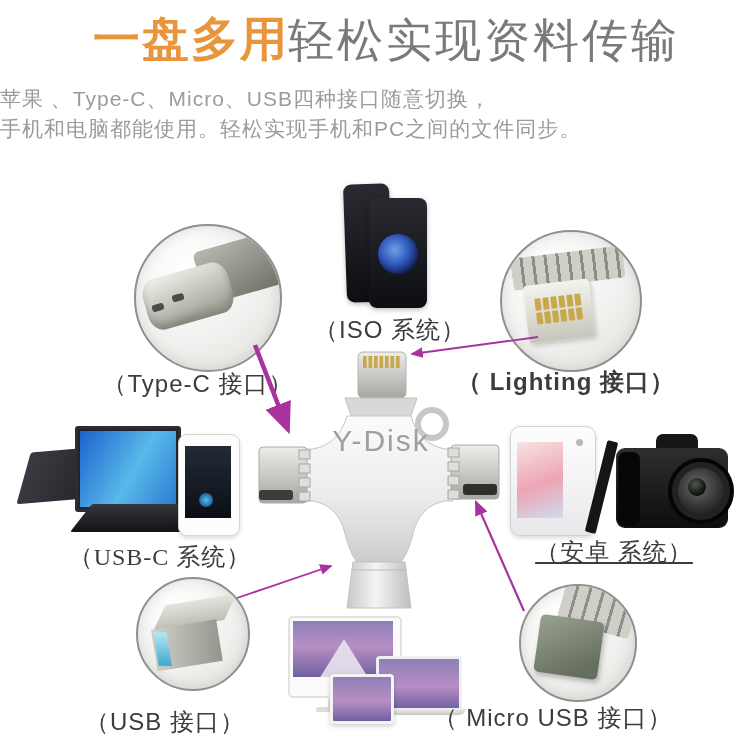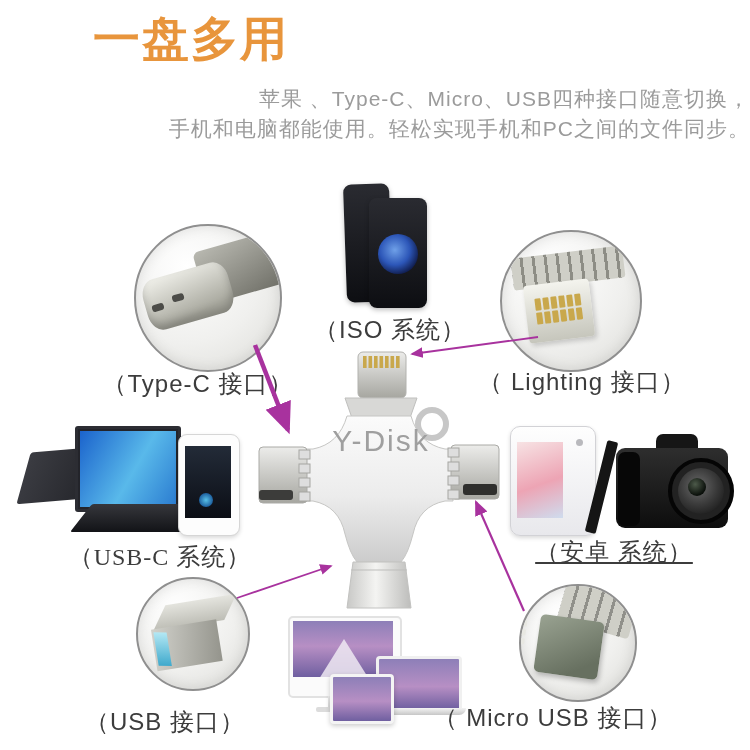--- a/index.html
+++ b/index.html
@@ -5,21 +5,21 @@
   html,body{margin:0;padding:0;background:#fff;}
   .page{position:relative;width:750px;height:750px;background:#fff;overflow:hidden;
         font-family:"Liberation Sans","DejaVu Sans",sans-serif;}
   .abs{position:absolute;}
 
   
   .title-hl{position:absolute;left:93px;top:8px;font-size:47px;font-weight:800;
             color:#e8953c;letter-spacing:2px;}
   .title-main{position:absolute;left:288px;top:10px;font-size:46px;font-weight:400;
               color:#797a7e;letter-spacing:3px;}
-  .subtitle{position:absolute;left:0;top:84px;width:750px;text-align:right;
+  .subtitle{position:absolute;left:0;top:84px;width:750px;text-align:left;
             color:#9b9b9b;font-size:21px;line-height:30px;letter-spacing:1px;}
 
   
   .lbl{position:absolute;transform:translateX(-50%);white-space:nowrap;
        color:#3c3c3c;font-size:24px;letter-spacing:1px;}
 
   
   .circle{position:absolute;border-radius:50%;border:2px solid #8f8f8f;
           background:radial-gradient(circle at 35% 28%,#ffffff 0%,#f0f0ee 55%,#dcdcd8 100%);
           box-shadow:inset 0 0 14px rgba(0,0,0,.10);overflow:hidden;}
@@ -135,20 +135,21 @@
   
   .arrows{position:absolute;left:0;top:0;z-index:6;pointer-events:none;}
   .product-svg{position:absolute;left:253px;top:350px;z-index:4;}
 </style>
 </head>
 <body>
 
 <div class="page">
 
   <div class="title-hl">一盘多用</div>
+  <div class="title-main">轻松实现资料传输</div>
   <div class="subtitle">
     <div>苹果 、Type-C、Micro、USB四种接口随意切换，</div>
     <div>手机和电脑都能使用。轻松实现手机和PC之间的文件同步。</div>
   </div>
 
   <div class="abs" style="left:345px;top:184px;width:110px;height:125px;">
     <div class="iphone" style="left:0;top:0;width:46px;height:118px;transform:rotate(-2deg);"></div>
     <div class="iphone" style="left:24px;top:14px;width:58px;height:110px;">
       <div class="blue-swirl"></div>
     </div>
@@ -174,21 +175,21 @@
           <i></i>
           <i></i>
           <i></i>
           <i></i>
           <i></i>
           <i></i>
           <i></i>
       </div>
     </div>
   </div>
-  <div class="lbl" style="left:582px;top:366px;">（ Lighting 接口）</div>
+  <div class="lbl" style="left:566px;top:366px;font-weight:bold;">（ Lighting 接口）</div>
 
   <svg class="product-svg" width="252" height="262" viewBox="0 0 252 262">
     <defs>
       <linearGradient id="gBody" x1="0" y1="0" x2="0" y2="1">
         <stop offset="0" stop-color="#fbfbfb"></stop>
           <stop offset=".55" stop-color="#ececec"></stop>
           <stop offset="1" stop-color="#cccccc"></stop>
       </linearGradient>
       <linearGradient id="gConn" x1="0" y1="0" x2="0" y2="1">
         <stop offset="0" stop-color="#ececea"></stop>

